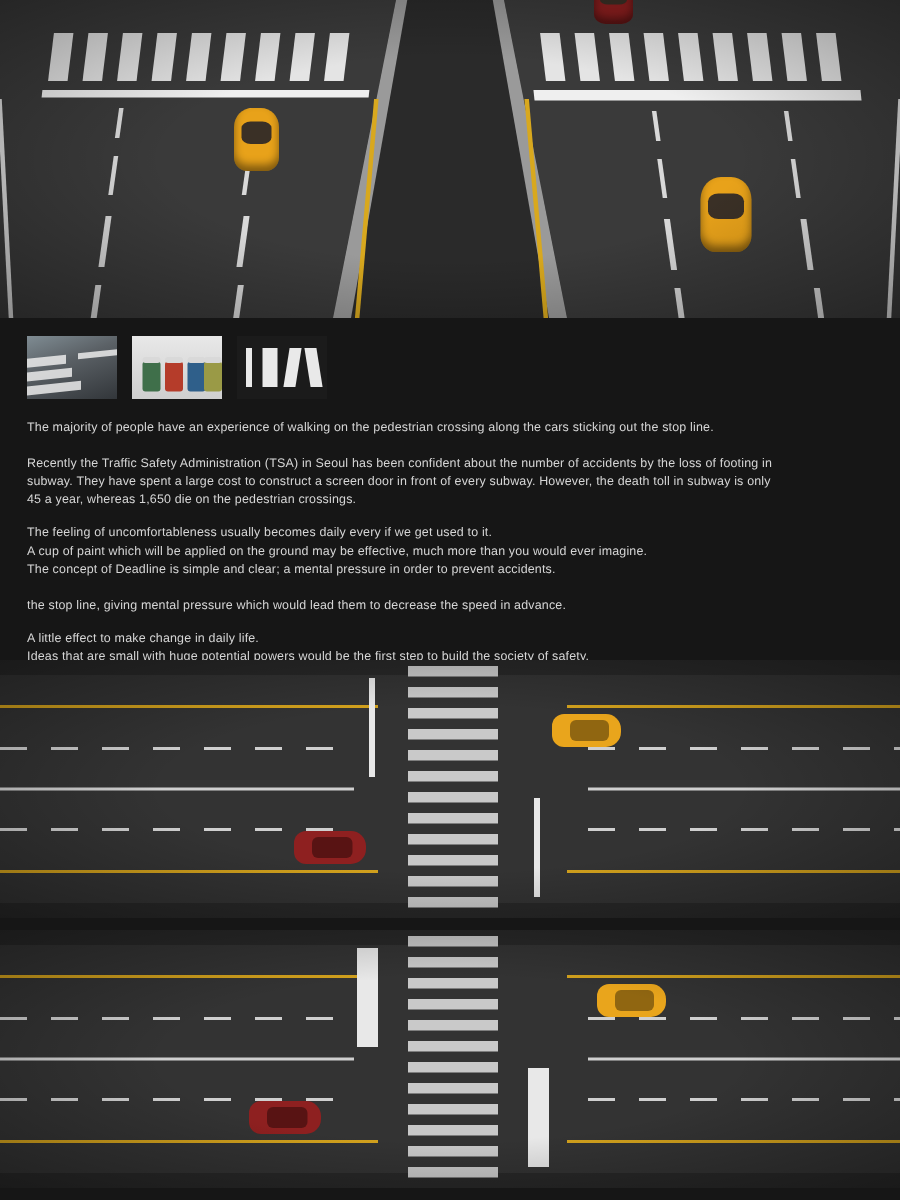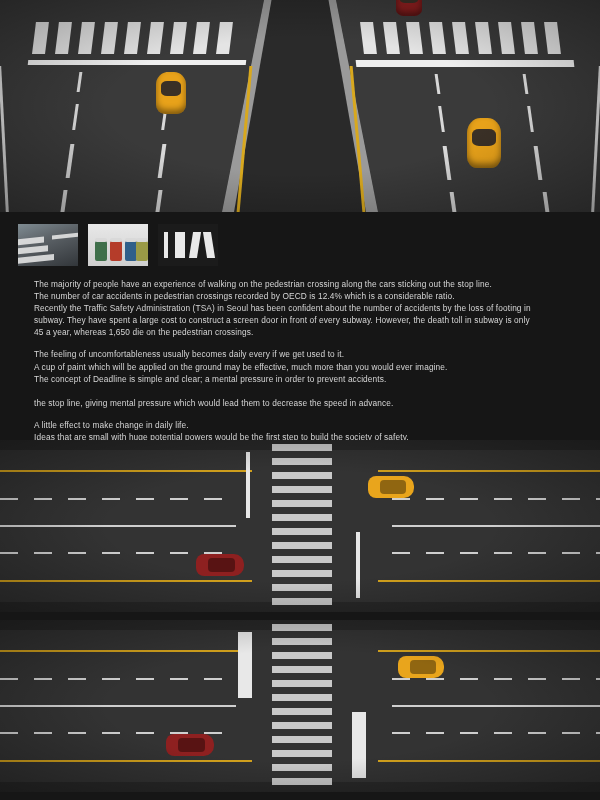--- a/index.html
+++ b/index.html
@@ -178,21 +178,21 @@
   .body-copy {
     position: absolute;
     left: 18px;
     top: 66px;
     width: 566px;
     font-size: 8.3px;
     line-height: 12.1px;
     color: #d6d6d6;
     letter-spacing: .12px;
   }
-  .body-copy p { margin: 0 0 10px 16px; }
+  .body-copy p { margin: 0 0 10px 0; }
   .body-copy p.tight { margin-bottom: 0; }
   .brand {
     position: absolute;
     right: 22px;
     bottom: 16px;
     font-size: 24px;
     letter-spacing: .5px;
     font-family: "DejaVu Sans", sans-serif;
   }
   .brand .dead { color: #ededed; }
@@ -368,21 +368,21 @@
         <div class="ic" style="left:6px;top:8px;width:4px;height:26px;"></div>
         <div class="ic" style="left:17px;top:8px;width:10px;height:26px;"></div>
         <div class="ic" style="left:33px;top:8px;width:8px;height:26px;transform:skewX(-9deg);"></div>
         <div class="ic" style="left:47px;top:8px;width:8px;height:26px;transform:skewX(9deg);"></div>
       </div>
     </div>
 
     <div class="body-copy">
       <p>
         <span>The majority of people have an experience of walking on the pedestrian crossing along the cars sticking out the stop line.</span><br>
-        <span>The number of car accidents in pedestrian crossings recorded by OECD is 12.4% which is a considerable ratio.</span><br>
+        <br>
         <span>Recently the Traffic Safety Administration (TSA) in Seoul has been confident about the number of accidents by the loss of footing in</span><br>
         <span>subway. They have spent a large cost to construct a screen door in front of every subway. However, the death toll in subway is only</span><br>
         <span>45 a year, whereas 1,650 die on the pedestrian crossings.</span>
       </p>
       <p>
         <span>The feeling of uncomfortableness usually becomes daily every if we get used to it.</span><br>
         <span>A cup of paint which will be applied on the ground may be effective, much more than you would ever imagine.</span><br>
         <span>The concept of Deadline is simple and clear; a mental pressure in order to prevent accidents.</span><br>
         <br>
         <span>the stop line, giving mental pressure which would lead them to decrease the speed in advance.</span>

